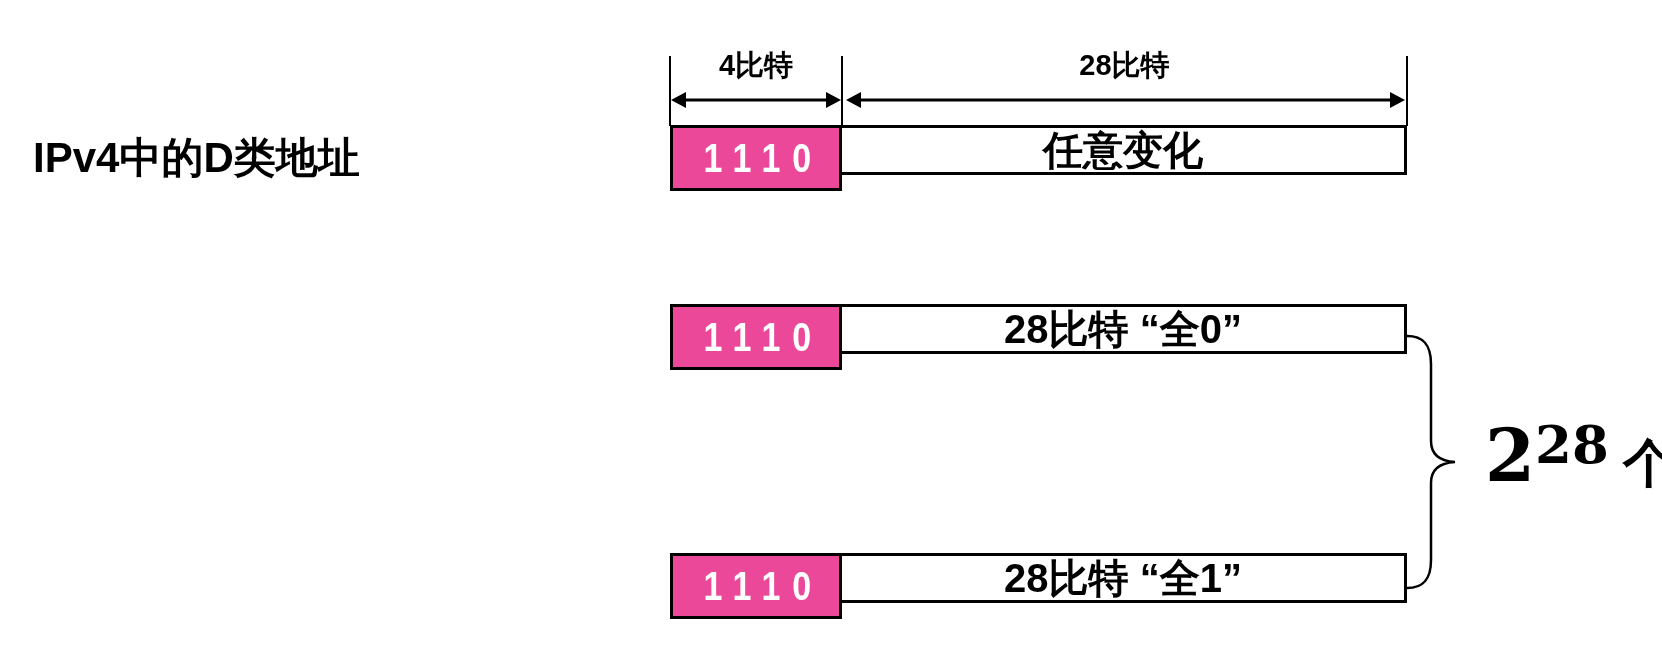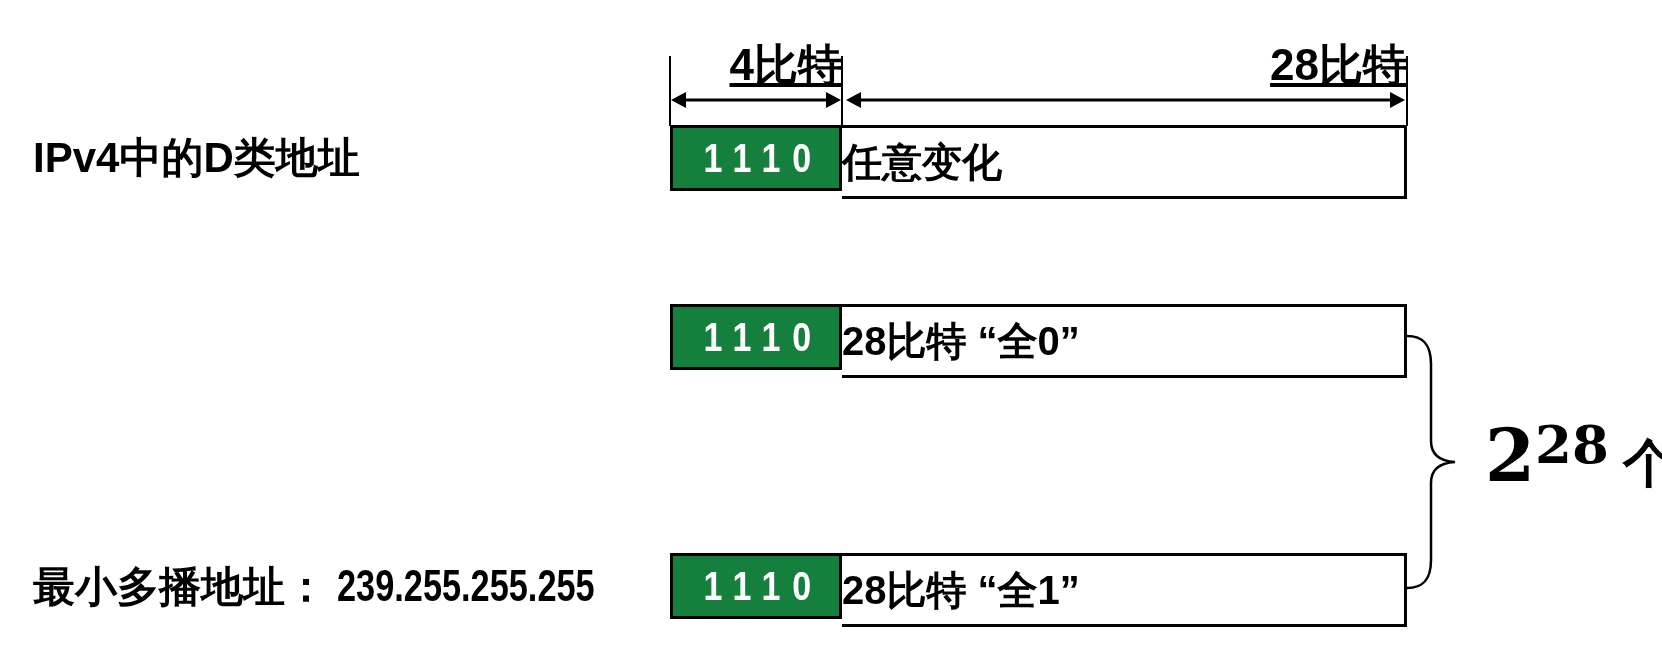--- a/index.html
+++ b/index.html
@@ -10,61 +10,60 @@
     background: #ffffff;
     color: #000000;
     font-family: "Liberation Sans", "DejaVu Sans", sans-serif;
     overflow: hidden;
   }
 
   
   .mlabel {
     position: absolute;
     top: 44px;
-    font-size: 44px;
+    font-size: 29px;
     font-weight: bold;
-    text-align: right;
+    text-align: center;
     line-height: 42px;
     white-space: nowrap;
-    text-decoration: underline;
   }
   #ml4  { left: 670px; width: 172px; }
   #ml28 { left: 842px; width: 565px; }
 
   .measure-svg { position: absolute; left: 669px; top: 56px; }
 
   
   .row { position: absolute; left: 670px; height: 66px; display: flex; }
   #row1 { top: 125px; }
   #row2 { top: 304px; }
   #row3 { top: 553px; }
 
   .prefix-cell {
     width: 172px; height: 66px;
     box-sizing: border-box;
-    background: #15803d;
+    background: #ec4899;
     border: 3px solid #000000;
     display: flex; align-items: center; justify-content: center;
   }
   .prefix-text {
     color: #ffffff;
     font-size: 40px;
     font-weight: bold;
     letter-spacing: 14px;
     margin-right: -14px;
     transform: scaleX(0.85);
     line-height: 1;
   }
   .value-cell {
-    width: 565px; height: 74px;
+    width: 565px; height: 50px;
     box-sizing: border-box;
     background: #ffffff;
     border: 3px solid #000000;
     border-left: none;
-    display: flex; align-items: center; 
+    display: flex; align-items: center; justify-content: center;
     font-size: 40px;
     font-weight: bold;
     white-space: nowrap;
   }
 
   
   .row-label {
     position: absolute;
     left: 33px;
     font-size: 42px;
@@ -127,23 +126,20 @@
     <polygon points="2,44 17,36 17,52" fill="#000"></polygon>
     <polygon points="172,44 157,36 157,52" fill="#000"></polygon>
     <line x1="190" y1="44" x2="722" y2="44" stroke="#000" stroke-width="3"></line>
     <polygon points="177,44 192,36 192,52" fill="#000"></polygon>
     <polygon points="736,44 721,36 721,52" fill="#000"></polygon>
   </svg>
 
   <div class="row-label" id="label1">
     <span>IPv4中的D类地址</span><span class="addr"></span>
   </div>
-  <div class="row-label" id="label3">
-    <span>最小多播地址：</span><span class="addr">239.255.255.255</span>
-  </div>
 
   <div class="row" id="row1">
     <div class="prefix-cell">
       <span class="prefix-text">1110</span>
     </div>
     <div class="value-cell">
       <span>任意变化</span>
     </div>
   </div>
 

